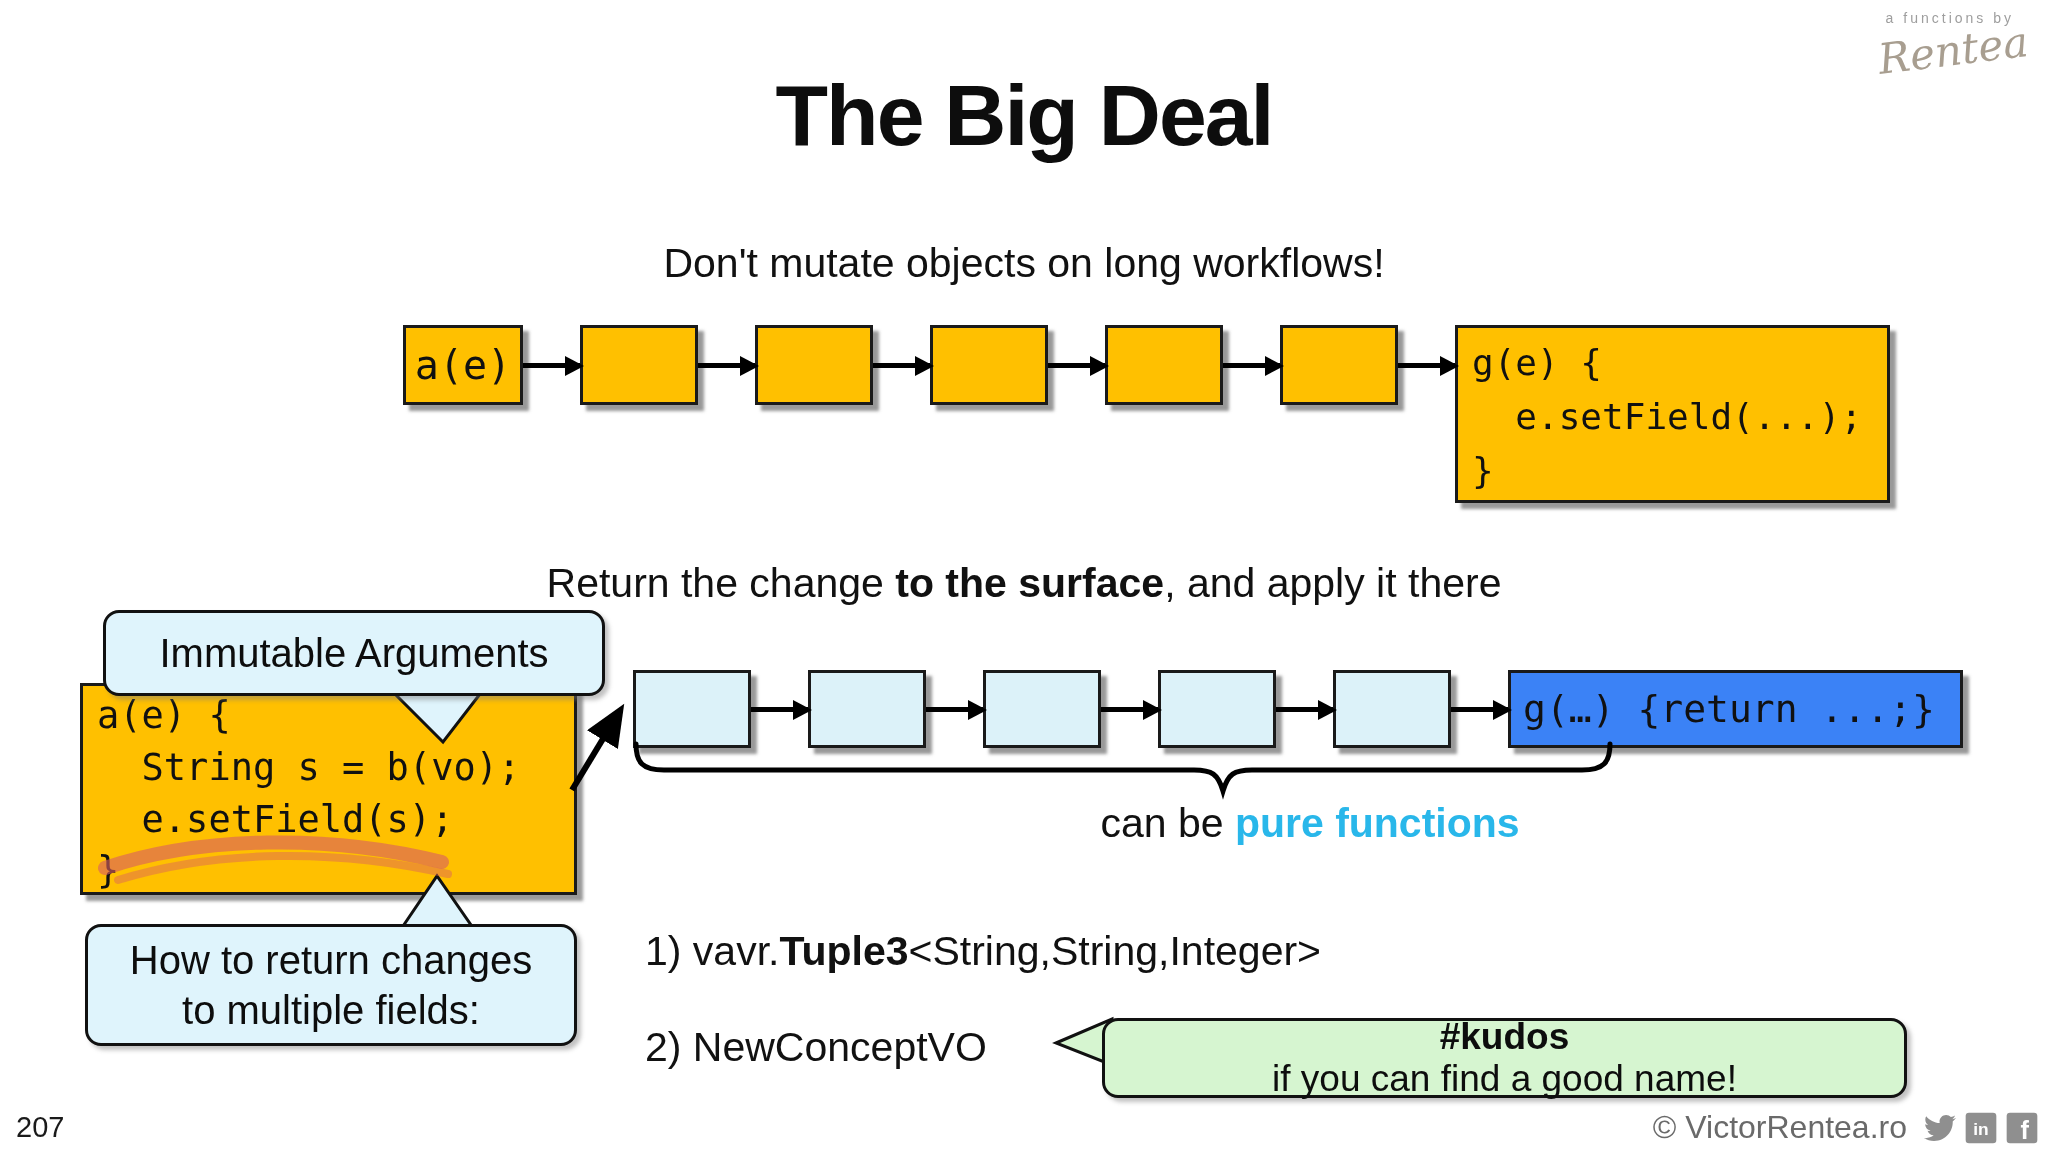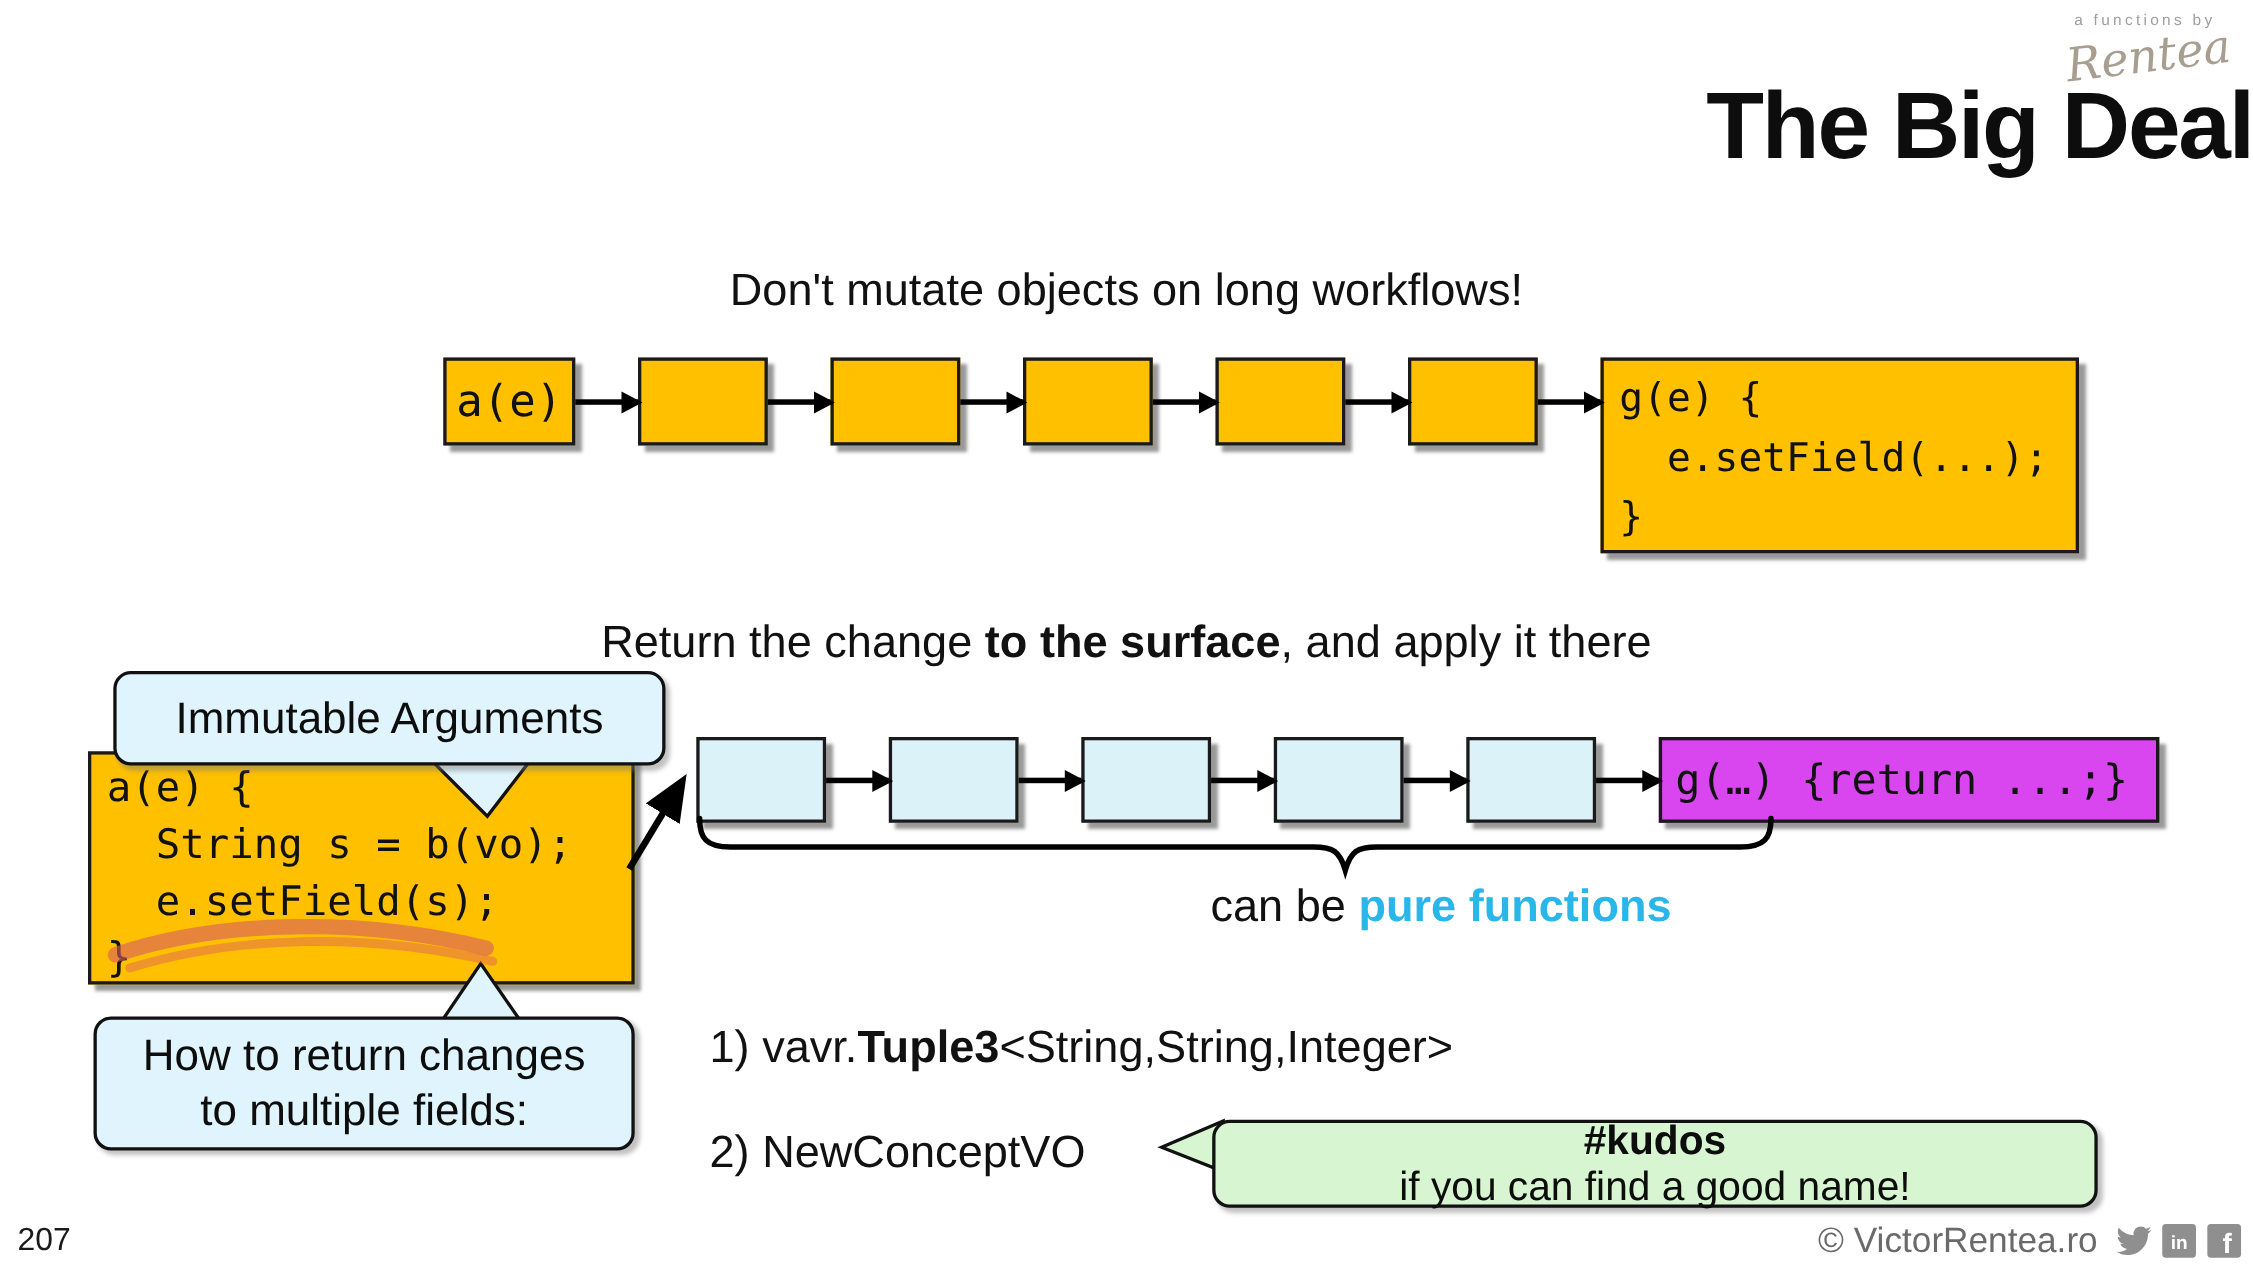--- a/index.html
+++ b/index.html
@@ -7,21 +7,21 @@
   body { font-family:"Liberation Sans", sans-serif; background:#fff; overflow:hidden; }
   #slide { position:relative; width:2048px; height:1152px; background:#fff; }
 
   
   .brand-tagline { position:absolute; top:10px; right:34px; font-size:14px; letter-spacing:3px;
     color:#9e9e9e; z-index:5; }
   .brand-signature { position:absolute; top:26px; right:20px; font-family:"DejaVu Serif", serif;
     font-style:italic; font-size:42px; color:#a89e90; transform:rotate(-7deg); z-index:5; }
 
   
-  .page-title { position:absolute; top:66px; left:0; width:100%; text-align:right;
+  .page-title { position:absolute; top:66px; left:0; width:100%; text-align:center;
     font-size:86px; font-weight:bold; letter-spacing:-2px; color:#0d0d0d; }
   .subtitle { position:absolute; top:240px; left:0; width:100%; text-align:center;
     font-size:41px; color:#111; }
   .surface-text { position:absolute; top:560px; left:0; width:100%; text-align:center;
     font-size:41px; color:#111; }
   .surface-text b { font-weight:bold; }
 
   
   .flow-row { position:absolute; display:flex; align-items:flex-start; z-index:2;justify-content:center; }
   .flow-middle { display:contents; }
@@ -35,21 +35,21 @@
   #flow-mutable .h-arrow { margin-top:38px; }
   #flow-pure { left:633px; top:670px; }
   #flow-pure .h-arrow { margin-top:37px; }
 
   .code { font-family:"DejaVu Sans Mono","Liberation Mono",monospace; white-space:pre; color:#111; }
   .start-box { width:120px; height:80px; background:#FFC000; border:3px solid #1a1a1a;
     box-shadow:6px 6px 3px rgba(70,70,70,.55); display:flex; align-items:center; justify-content:center;
     font-size:40px; flex:none; }
   .end-box-mutable { width:435px; height:178px; background:#FFC000; border:3px solid #1a1a1a;
     box-shadow:6px 6px 3px rgba(70,70,70,.55); font-size:36px; line-height:1.5; padding:8px 14px; flex:none; }
-  .end-box-pure { width:455px; height:78px; background:#d946ef; border:3px solid #1a1a1a;
+  .end-box-pure { width:455px; height:78px; background:#3b82f6; border:3px solid #1a1a1a;
     box-shadow:6px 6px 3px rgba(70,70,70,.55); font-size:38px; display:flex; align-items:center;
     padding:0 12px; flex:none; }
 
   
   .immutable-code-box { position:absolute; left:80px; top:683px; width:497px; height:212px;
     background:#FFC000; border:3px solid #1a1a1a; box-shadow:6px 6px 3px rgba(70,70,70,.55);
     font-size:37px; line-height:1.4; padding:4px 14px; z-index:2; }
 
   
   .callout { position:absolute; background:#DFF4FC; border:3px solid #111; border-radius:16px;

